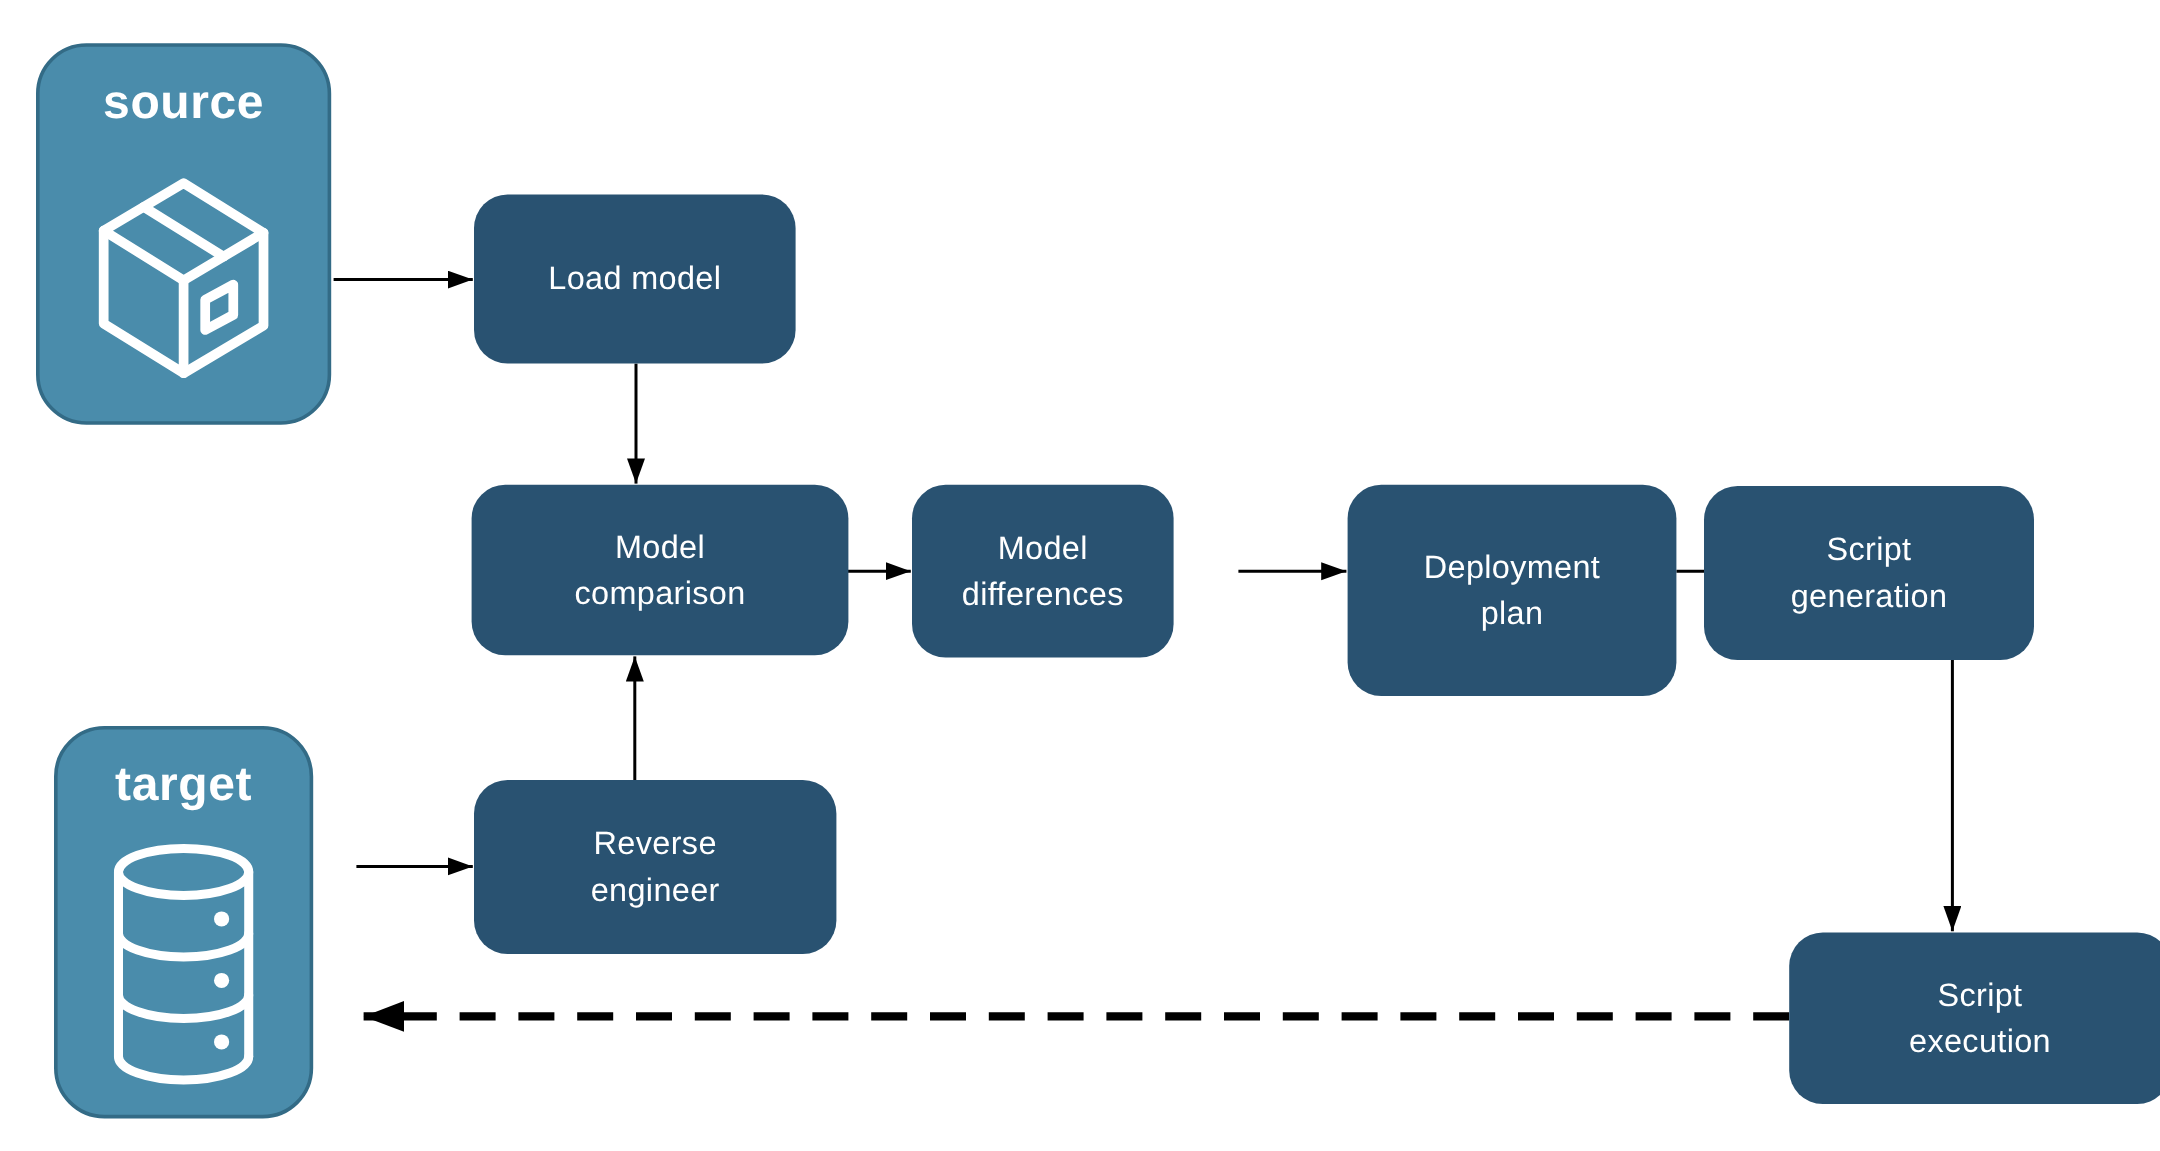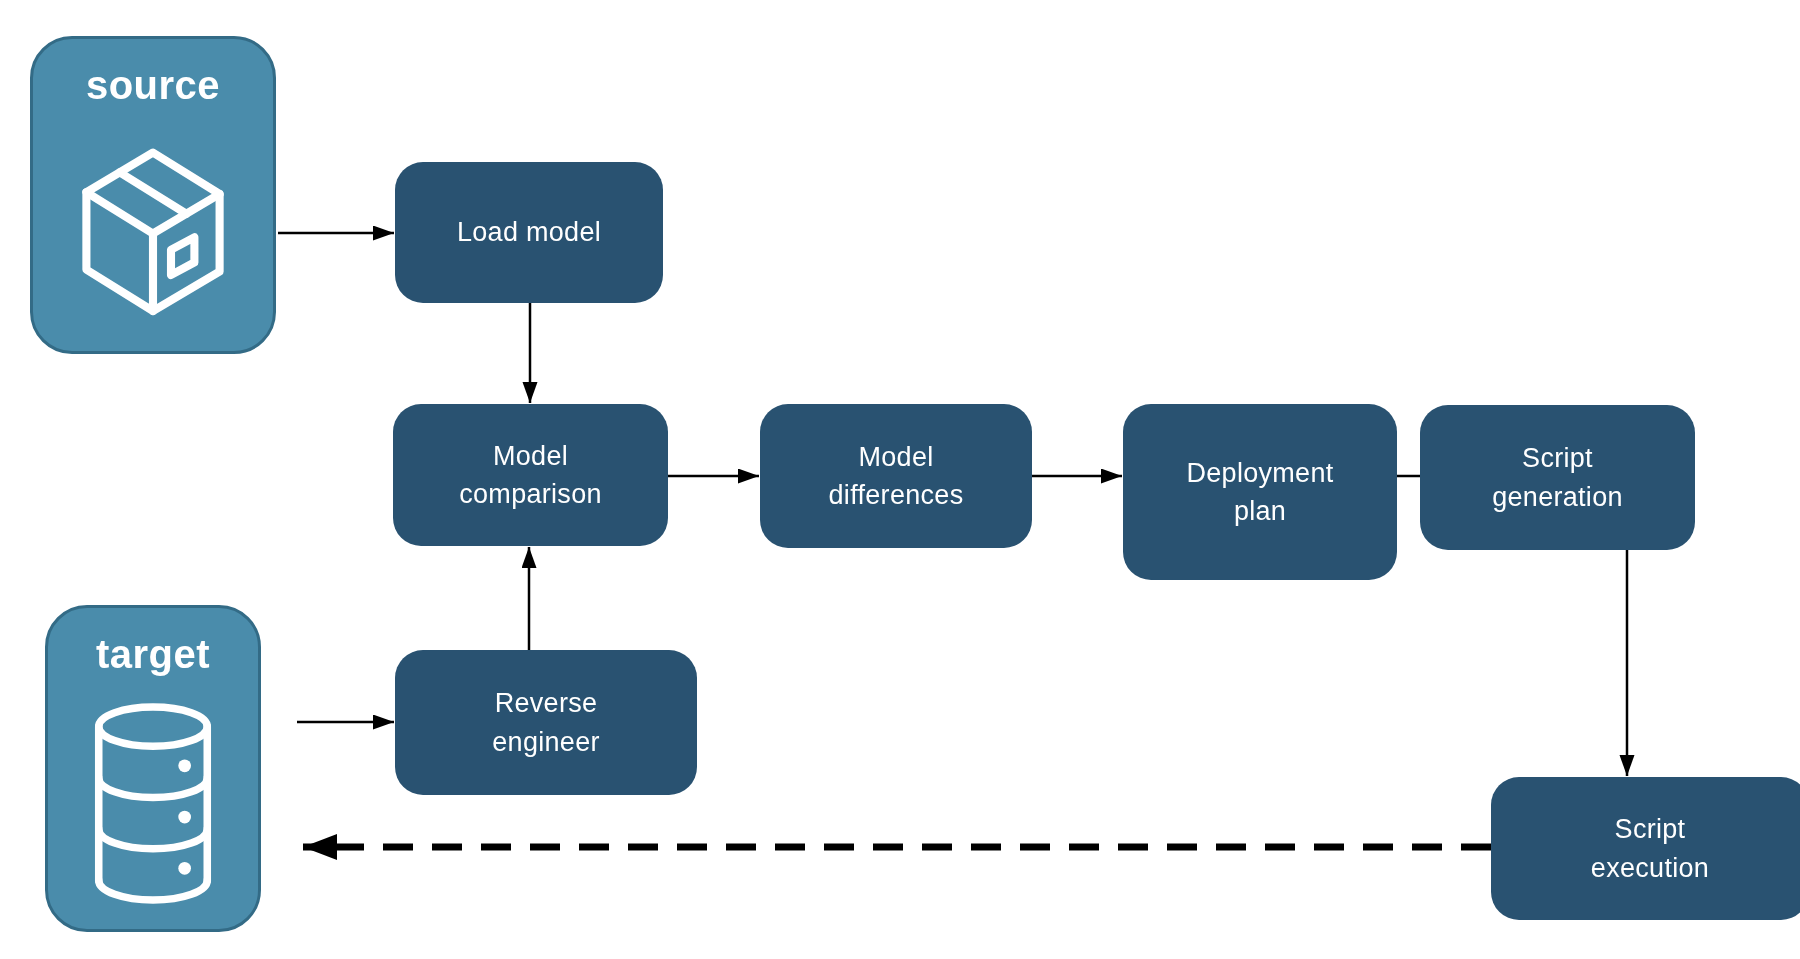--- a/index.html
+++ b/index.html
@@ -60,22 +60,22 @@
     flex: 1;
     display: flex;
     align-items: center;
     justify-content: center;
     width: 100%;
   }
   
   #node-source            { left: 30px;   top: 36px;  width: 246px; height: 318px; }
   #node-target            { left: 45px;   top: 605px; width: 216px; height: 327px; }
   #node-load-model        { left: 395px;  top: 162px; width: 268px; height: 141px; }
-  #node-model-comparison  { left: 393px;  top: 404px; width: 275px; height: 142px; }
-  #node-model-differences { left: 760px;  top: 404px; width: 272px; height: 144px; }
+  #node-model-comparison  { left: 393px;  top: 404px; width: 314px; height: 142px; }
+  #node-model-differences { left: 760px;  top: 404px; width: 218px; height: 144px; }
   #node-deployment-plan   { left: 1123px; top: 404px; width: 274px; height: 176px; }
   #node-script-generation { left: 1420px; top: 405px; width: 275px; height: 145px; }
   #node-reverse-engineer  { left: 395px;  top: 650px; width: 302px; height: 145px; }
   #node-script-execution  { left: 1491px; top: 777px; width: 318px; height: 143px; }
 </style>
 </head>
 <body>
 
 <div id="canvas" style="--bg: #ffffff; --step-fill: #295271; --endpoint-fill: #4a8cab; --endpoint-border: #336b86; --label-text: #ffffff;">
 

